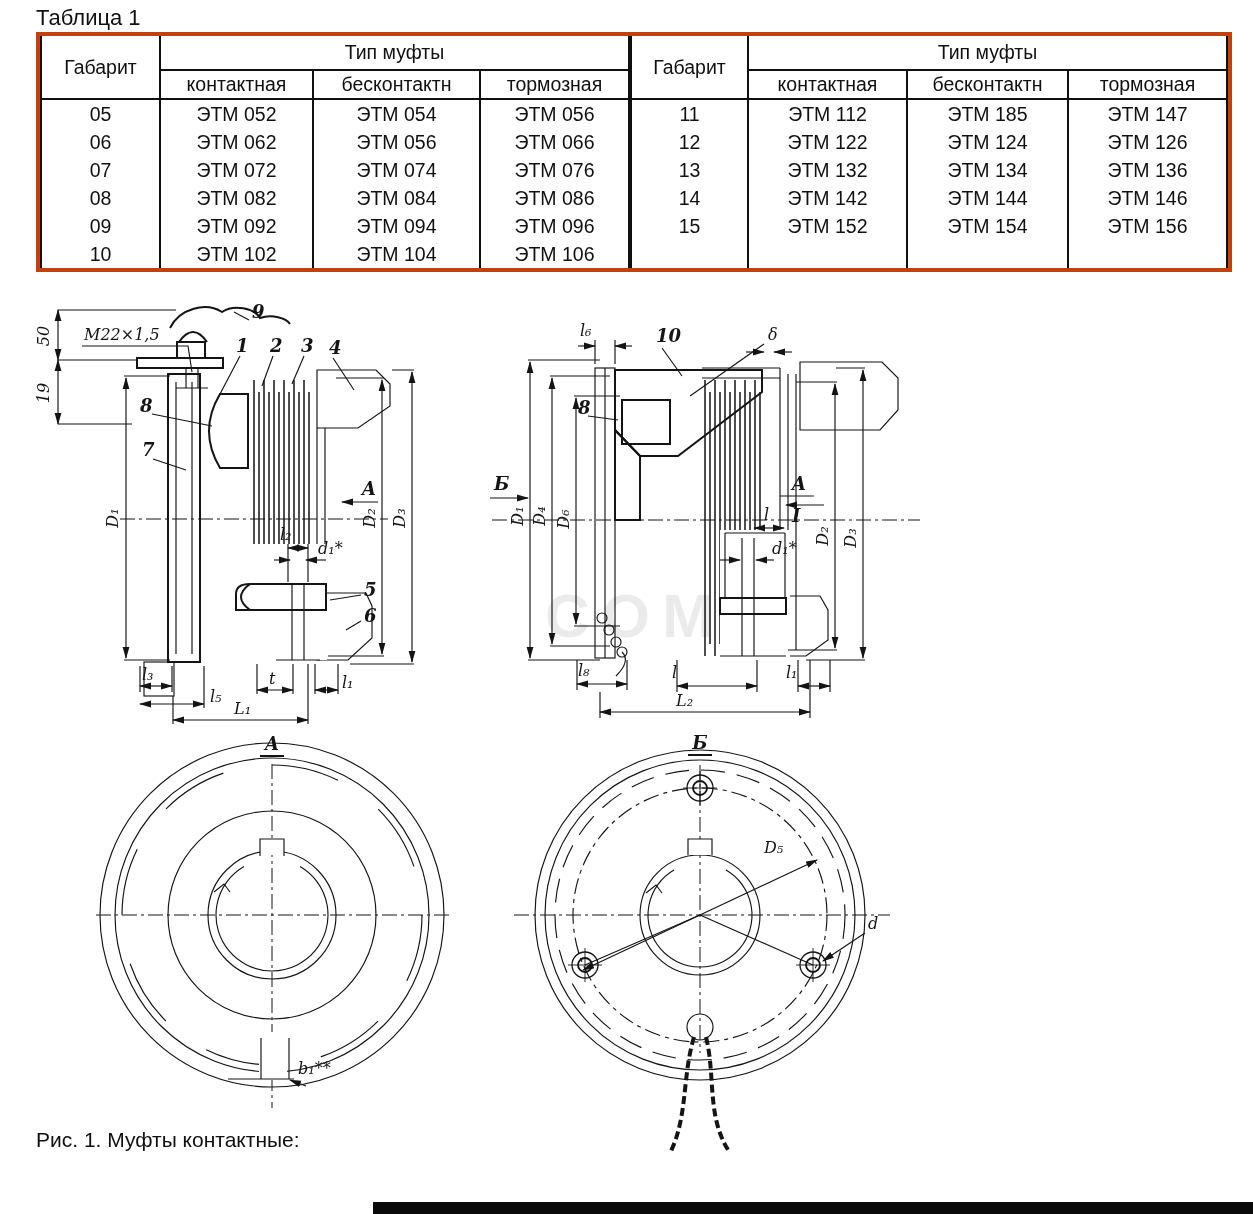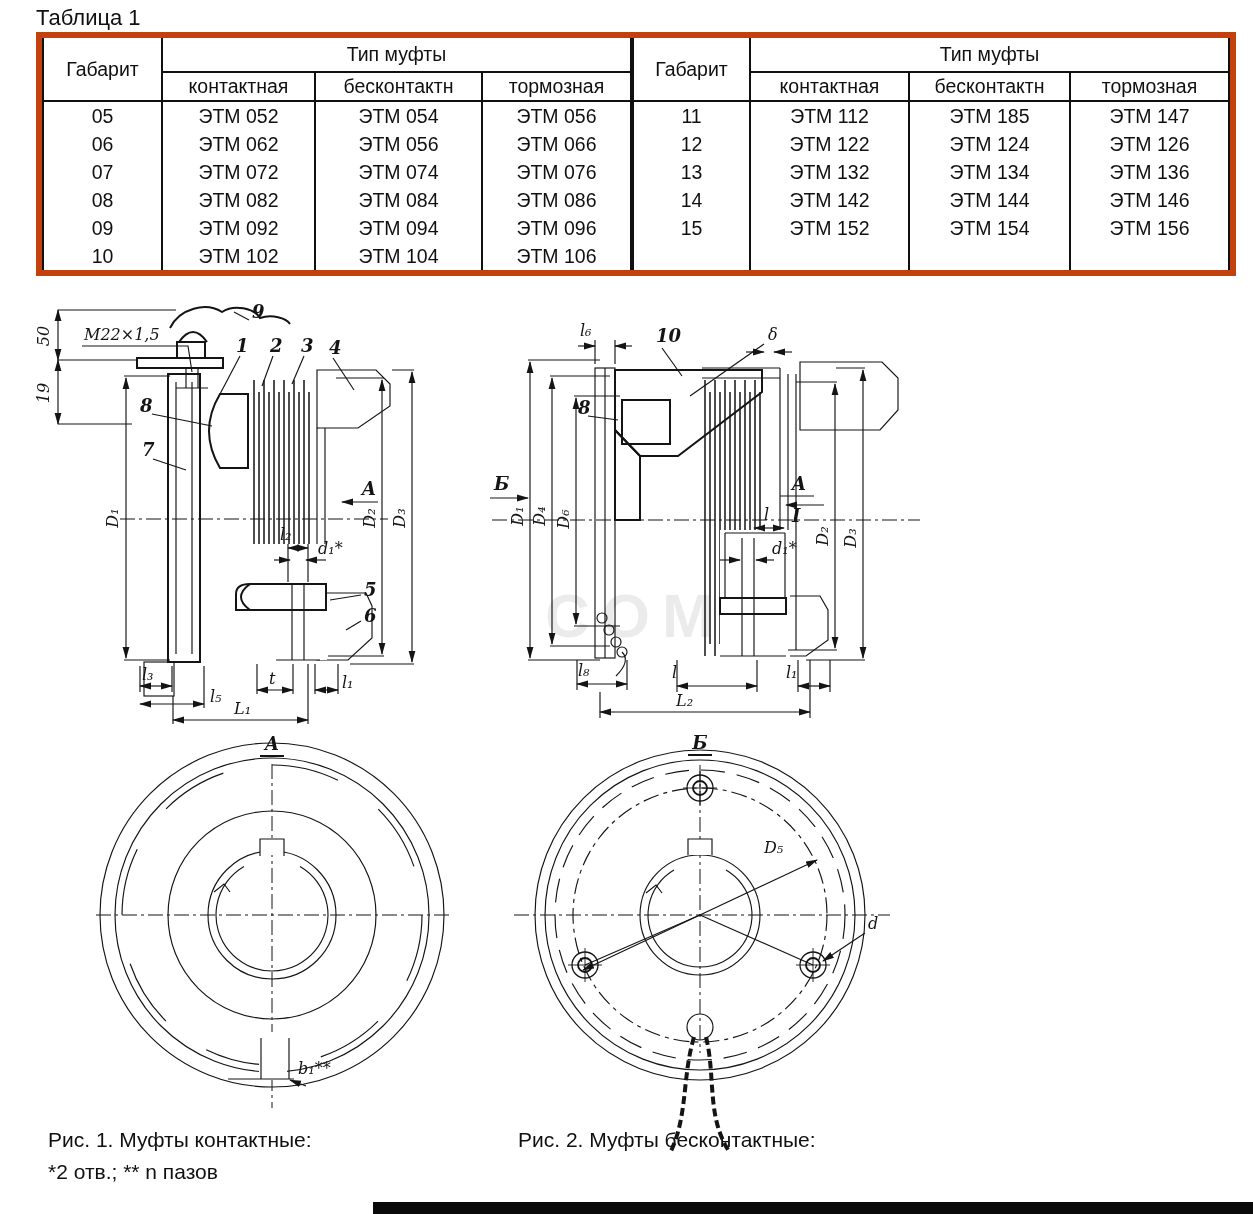--- a/index.html
+++ b/index.html
@@ -1,29 +1,29 @@
 <!DOCTYPE html>
 <html><head>
 <meta charset="utf-8">
 <style>
   html,body { margin:0; padding:0; background:#e8e8e8; }
   .page { position:relative; width:1253px; height:1214px; background:#ffffff;
           font-family:"Liberation Sans", sans-serif; color:#101010; overflow:hidden; }
   .title { position:absolute; left:36px; top:5px; font-size:22px; }
-  .tables { position:absolute; left:36px; top:32px; display:flex; border:6px solid #c2410c; background:#fff; }
+  .tables { position:absolute; left:36px; top:32px; display:flex; border:4px solid #c2410c; background:#fff; }
   table { border-collapse:collapse; }
   th,td { border-left:2px solid #101010; border-right:2px solid #101010; border-top:none; border-bottom:none;
           font-weight:400; font-size:19.5px; text-align:center; padding:0; color:#101010; }
   tr.toprow th { height:33px; border-bottom:2px solid #101010; }
   th.gab { border-bottom:2px solid #101010; }
   tr.sub th { height:27px; border-bottom:2px solid #101010;margin-left:24px; }
   td { height:28px; }
   tr.filler td { height:28px; }
   .caption { position:absolute; font-size:21px; line-height:32px; color:#101010; }
-  .cap1 { left:36px; top:1124px;margin-left:12px; }
+  .cap1 { left:36px; top:1124px; }
   .cap2 { left:518px; top:1124px; }
   .watermark { position:absolute; left:545px; top:580px; font-size:62px; font-weight:bold;
                letter-spacing:12px; color:rgba(0,0,0,0.08); pointer-events:none; }
   .bottom-bar { position:absolute; left:373px; top:1202px; width:880px; height:12px; background:#0a0a0a; }
   svg { position:absolute; }
   .tk { stroke:#141414; stroke-width:2; fill:none; }
   .tn { stroke:#141414; stroke-width:1.15; fill:none; }
   .pk { stroke:#141414; stroke-width:1.5; fill:none; }
   .dm { stroke:#141414; stroke-width:1.15; fill:none; }
   .cl { stroke:#141414; stroke-width:1; fill:none; stroke-dasharray:15 4 3 4; }
@@ -425,21 +425,19 @@
 
     <circle class="tn" cx="192" cy="294" r="13" stroke-width="1.6"></circle>
     <path d="M186,304 C174,344 180,384 162,420" stroke="#141414" stroke-width="4" fill="none" stroke-dasharray="8 4"></path>
     <path d="M198,304 C208,344 198,384 222,420" stroke="#141414" stroke-width="4" fill="none" stroke-dasharray="8 4"></path>
   </svg>
 
   <div class="watermark">COM</div>
 
   <div class="caption cap1">
     <div>Рис. 1. Муфты контактные:</div>
-    <div>*2 отв.; ** n пазов</div>
   </div>
   <div class="caption cap2">
-    <div>Рис. 2. Муфты бесконтактные:</div>
   </div>
 
   <div class="bottom-bar"></div>
 
 </div>
 
 </body></html>

